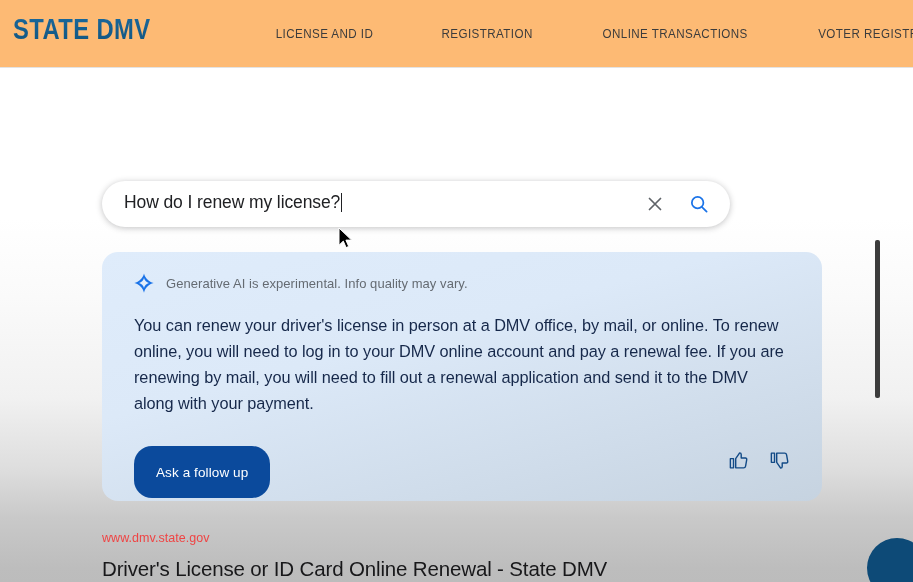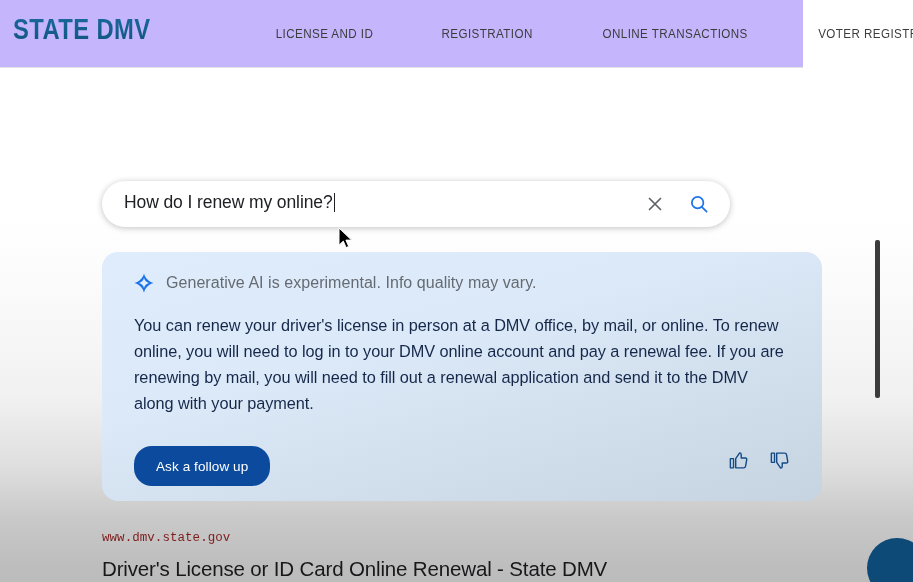--- a/index.html
+++ b/index.html
@@ -30,22 +30,22 @@
       #c9c9c9 450px,
       #bdbdbd 500px,
       #bcbcbc 514px);
     z-index: 0;
   }
 
   
   .site-header {
     position: absolute;
     left: 0; top: 0;
-    width: 803px; height: 68px;
-    background: #c4b5fd;
+    width: 913px; height: 68px;
+    background: #fdba74;
     border-bottom: 1px solid #e3e3e3;
     display: flex;
     align-items: center;
     z-index: 20;
   }
 
   .logo {
     position: absolute;
     left: 13px; top: 12px;
     font-family: "Liberation Sans Narrow", "Liberation Sans", sans-serif;
@@ -146,21 +146,21 @@
     position: absolute;
     left: 31px; top: 20px;
     display: flex;
     align-items: center;
     gap: 11px;
   }
 
   .sparkle-icon { width: 22px; height: 22px; display: block; }
 
   .ai-disclaimer-text {
-    font-size: 16px;
+    font-size: 13px;
     color: #656b72;
     letter-spacing: 0.05px;
   }
 
   .ai-answer {
     position: absolute;
     left: 32px; top: 60px;
     width: 652px;
     font-size: 16.3px;
     line-height: 26px;
@@ -170,21 +170,21 @@
 
   .ai-actions {
     position: absolute;
     left: 0; right: 0; top: 194px;
     height: 34px;
   }
 
   .follow-up-btn {
     position: absolute;
     left: 32px; top: 0;
-    height: 40px;
+    height: 52px;
     padding: 18px 22px;
     border: none;
     border-radius: 18px;
     background: #0b4a9c;
     color: #ffffff;
     font-family: "Liberation Sans", sans-serif;
     font-size: 13.5px;
     letter-spacing: 0.1px;
     cursor: pointer;
     display: flex;
@@ -204,24 +204,23 @@
   
   .result {
     position: absolute;
     left: 102px; top: 531px;
     width: 700px;
     z-index: 5;
   }
 
   .result-url {
     font-size: 12.5px;
-    color: #7f1d1d;
+    color: #ef4444;
     letter-spacing: 0.05px;
     font-weight: 500;
-    font-family: Liberation Mono, monospace;
   }
 
   .result-title {
     margin-top: 12px;
     font-size: 20.5px;
     color: #18181a;
     letter-spacing: -0.15px;
     font-weight: 400;
     cursor: pointer;
     white-space: nowrap;
@@ -268,21 +267,21 @@
 
   <nav class="main-nav">
     <div class="nav-item">LICENSE AND ID</div>
     <div class="nav-item">REGISTRATION</div>
     <div class="nav-item">ONLINE TRANSACTIONS</div>
     <div class="nav-item">VOTER REGISTRATION</div>
   </nav>
 </header>
 
 <div class="search-wrap">
-  <div class="search-text"><span>How do I renew my online?</span><span class="caret"></span></div>
+  <div class="search-text"><span>How do I renew my license?</span><span class="caret"></span></div>
 
   <div class="search-clear">
     <svg viewBox="0 0 24 24" width="22" height="22" aria-hidden="true">
       <path d="M6 6 L18 18 M18 6 L6 18" stroke="#5f6368" stroke-width="1.9" stroke-linecap="round" fill="none"></path>
     </svg>
   </div>
 
   <div class="search-go">
     <svg viewBox="0 0 24 24" width="22" height="22" aria-hidden="true">
       <circle cx="10.5" cy="10.5" r="6.3" stroke="#1a73e8" stroke-width="1.9" fill="none"></circle>

